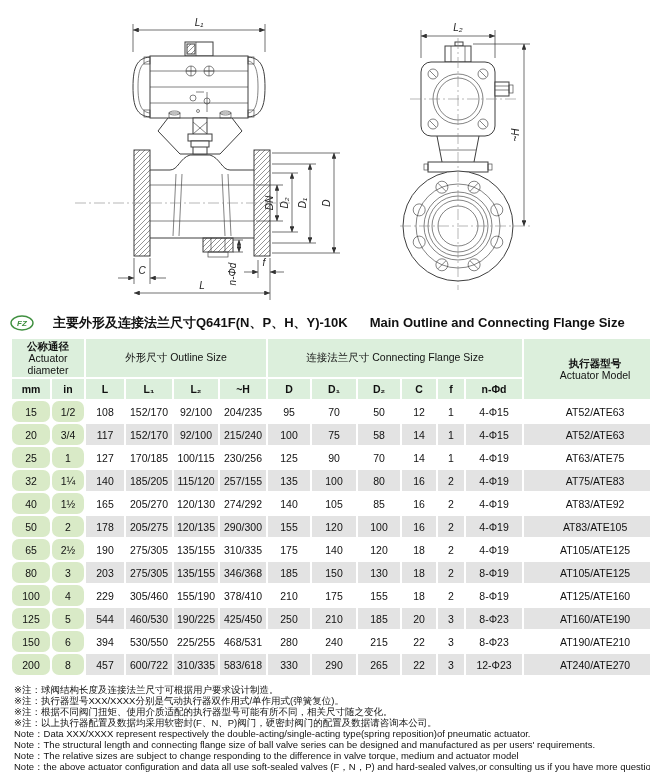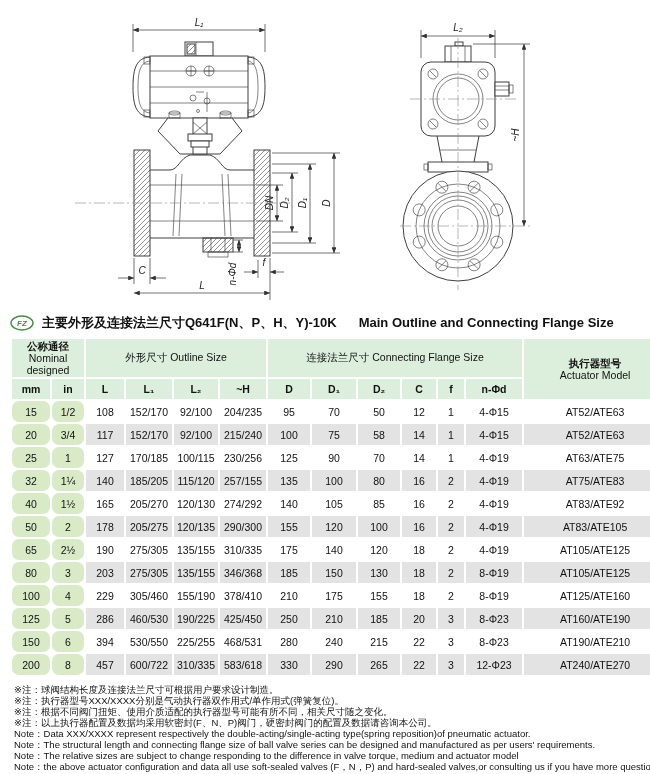--- a/index.html
+++ b/index.html
@@ -1,19 +1,19 @@
 <!DOCTYPE html>
 <html><head>
 <meta charset="utf-8">
 <style>
   html,body{margin:0;padding:0;background:#fff;}
   body{width:650px;font-family:"Liberation Sans","DejaVu Sans",sans-serif;color:#111;}
   .page{width:650px;height:774px;background:#fff;overflow:hidden;position:relative;}
   .drawing-wrap{width:650px;height:312px;}
-  .title-row{display:flex;align-items:center;gap:8px;margin:2px 0 5px 10px;}
+  .title-row{display:flex;align-items:center;gap:19px;margin:2px 0 5px 10px;}
   .title{font-size:13px;font-weight:bold;white-space:nowrap;}
   .title .en{margin-left:22px;}
   table{border-collapse:separate;border-spacing:2px;width:630px;margin:0 10px;table-layout:fixed;}
   th,td{text-align:center;vertical-align:middle;padding:1px 0;font-size:10.5px;overflow:hidden;}
   thead th{background:#dcefdc;font-weight:normal;}
   thead th.group{height:26px;font-size:10.5px;text-align:center;}
   thead th.sub{height:18px;font-weight:bold;}
   thead .zh{font-weight:bold;display:block;line-height:1.15;}
   thead .en{display:block;line-height:1.15;}
   tbody td{height:19px;}
@@ -238,21 +238,21 @@
       <col style="width:42px">
         <col style="width:34px">
         <col style="width:26px">
         <col style="width:56px">
       <col style="width:142px">
     </colgroup>
     <thead>
       <tr>
         <th class="group" colspan="2">
           <span class="zh">公称通径</span>
-          <span class="en">Nominal designed</span>
+          <span class="en">Actuator diameter</span>
         </th>
         <th class="group" colspan="4">外形尺寸 Outline Size</th>
         <th class="group" colspan="6">连接法兰尺寸 Connecting Flange Size</th>
         <th class="group" rowspan="2">
           <span class="zh">执行器型号</span>
           <span class="en">Actuator Model</span>
         </th>
       </tr>
       <tr>
         <th class="sub">mm</th>
@@ -401,21 +401,21 @@
           <td class="datacol">175</td>
           <td class="datacol">155</td>
           <td class="datacol">18</td>
           <td class="datacol">2</td>
           <td class="datacol">8-Φ19</td>
           <td class="datacol">AT125/ATE160</td>
         </tr>
         <tr>
           <td class="idcol">125</td>
           <td class="idcol">5</td>
-          <td class="datacol">286</td>
+          <td class="datacol">544</td>
           <td class="datacol">460/530</td>
           <td class="datacol">190/225</td>
           <td class="datacol">425/450</td>
           <td class="datacol">250</td>
           <td class="datacol">210</td>
           <td class="datacol">185</td>
           <td class="datacol">20</td>
           <td class="datacol">3</td>
           <td class="datacol">8-Φ23</td>
           <td class="datacol">AT160/ATE190</td>

